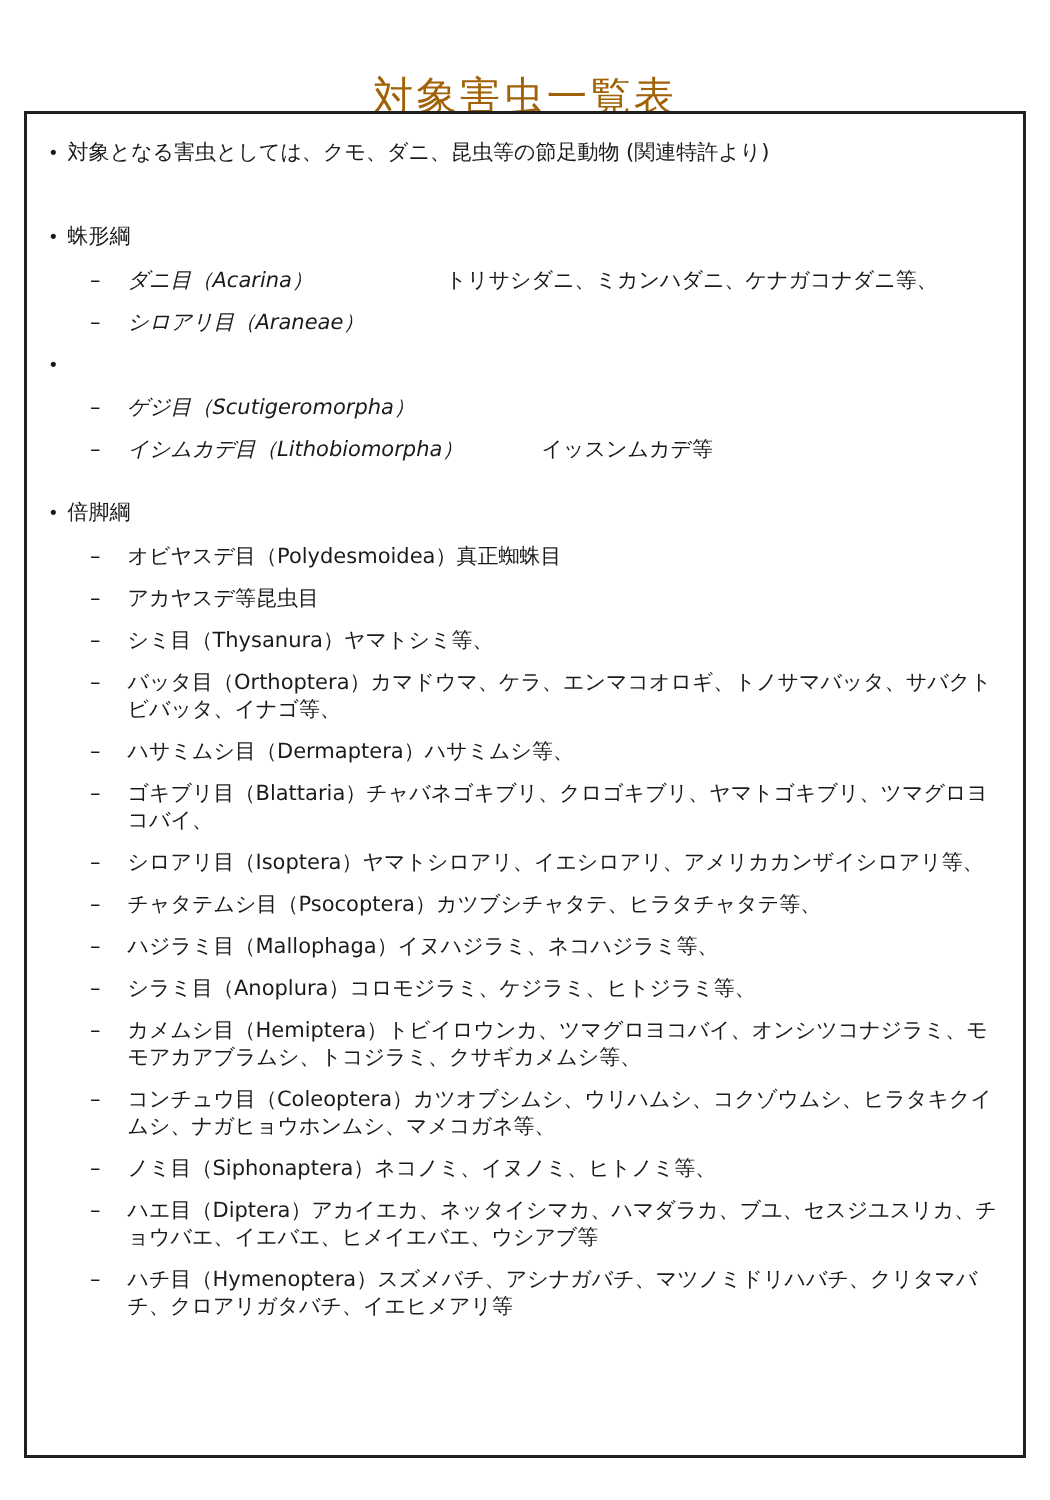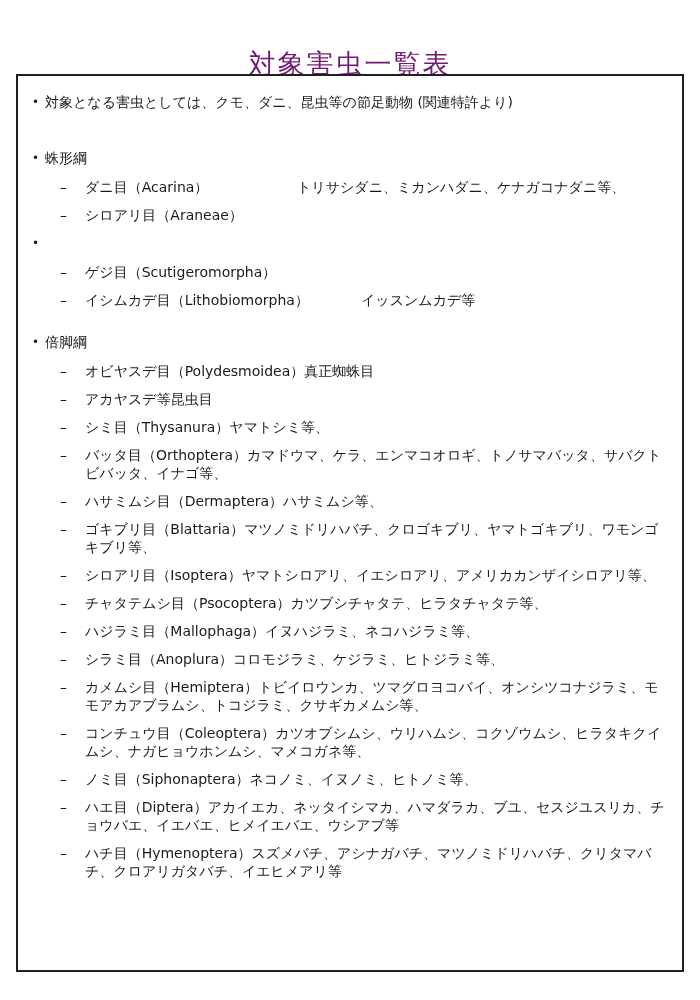--- a/index.html
+++ b/index.html
@@ -17,21 +17,21 @@
   }
   .page-title {
     position: absolute;
     top: 28px;
     left: 0;
     width: 100%;
     text-align: center;
     font-size: 27px;
     font-weight: 400;
     letter-spacing: 2px;
-    color: #701a75;
+    color: #a16207;
   }
   .content-box {
     position: absolute;
     left: 16px;
     top: 74px;
     width: 668px;
     height: 898px;
     border: 2px solid #1f1f1f;
     box-sizing: border-box;
     padding: 17px 14px 10px 14px;
@@ -51,21 +51,21 @@
     line-height: 18px;
   }
   .marker.dash {
     width: 25px;
     line-height: 18px;
   }
   .intro-row { margin-bottom: 38px; }
   .heading-row { margin-bottom: 11px; }
   .item-row { margin-left: 28px; }
   .section-diplopoda { margin-top: 24px; }
-  .two-col .label { flex: 0 0 auto; }
+  .two-col .label { flex: 0 0 auto; font-style: italic; }
   .sec-arachnida .label { width: 212px; }
   .sec-chilopoda .label { width: 276px; }
   .two-col .species { flex: 1 1 auto; }
   .item-row .label.full { flex: 1 1 auto; }
   .footnote {
     margin: 26px 0 0 14px;
     font-size: 9px;
     font-weight: bold;
     color: #111;
   }
@@ -133,21 +133,21 @@
     <div class="row item-row">
       <span class="marker dash">–</span>
       <span class="label full">バッタ目（Orthoptera）カマドウマ、ケラ、エンマコオロギ、トノサマバッタ、サバクトビバッタ、イナゴ等、</span>
     </div>
     <div class="row item-row">
       <span class="marker dash">–</span>
       <span class="label full">ハサミムシ目（Dermaptera）ハサミムシ等、</span>
     </div>
     <div class="row item-row">
       <span class="marker dash">–</span>
-      <span class="label full">ゴキブリ目（Blattaria）マツノミドリハバチ、クロゴキブリ、ヤマトゴキブリ、ワモンゴキブリ等、</span>
+      <span class="label full">ゴキブリ目（Blattaria）チャバネゴキブリ、クロゴキブリ、ヤマトゴキブリ、ツマグロヨコバイ、</span>
     </div>
     <div class="row item-row">
       <span class="marker dash">–</span>
       <span class="label full">シロアリ目（Isoptera）ヤマトシロアリ、イエシロアリ、アメリカカンザイシロアリ等、</span>
     </div>
     <div class="row item-row">
       <span class="marker dash">–</span>
       <span class="label full">チャタテムシ目（Psocoptera）カツブシチャタテ、ヒラタチャタテ等、</span>
     </div>
     <div class="row item-row">

